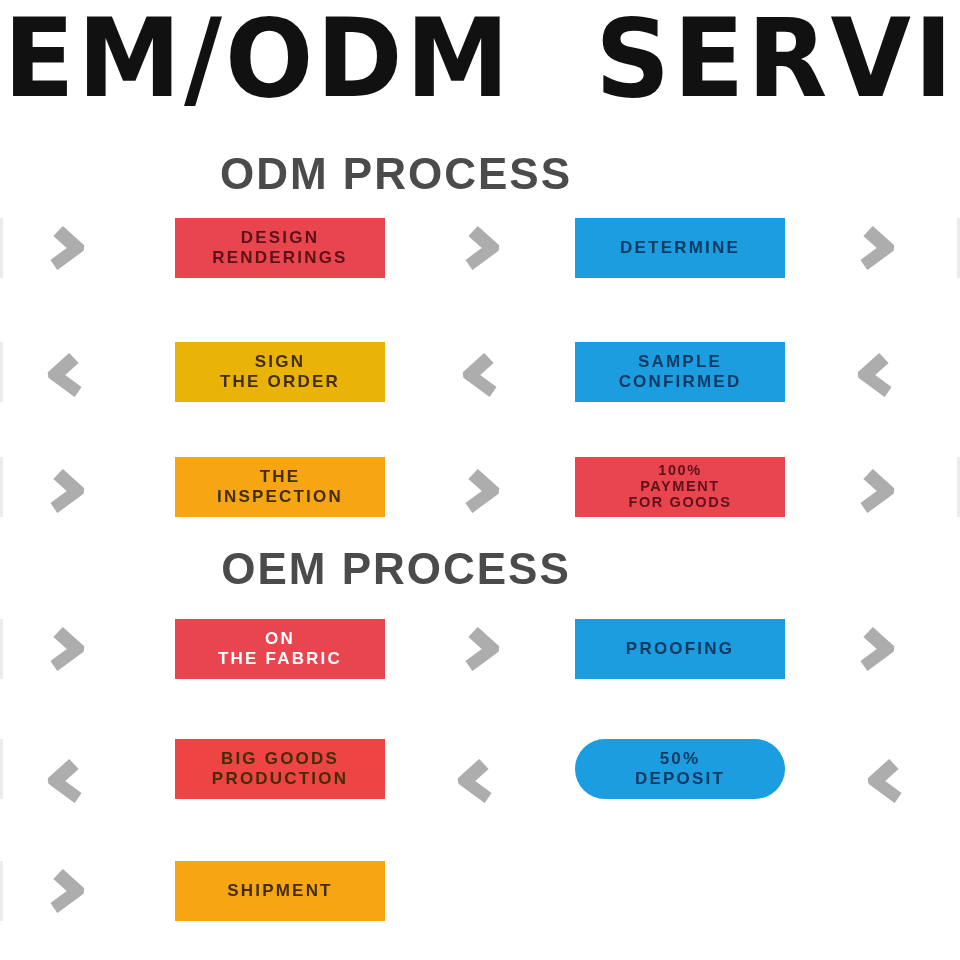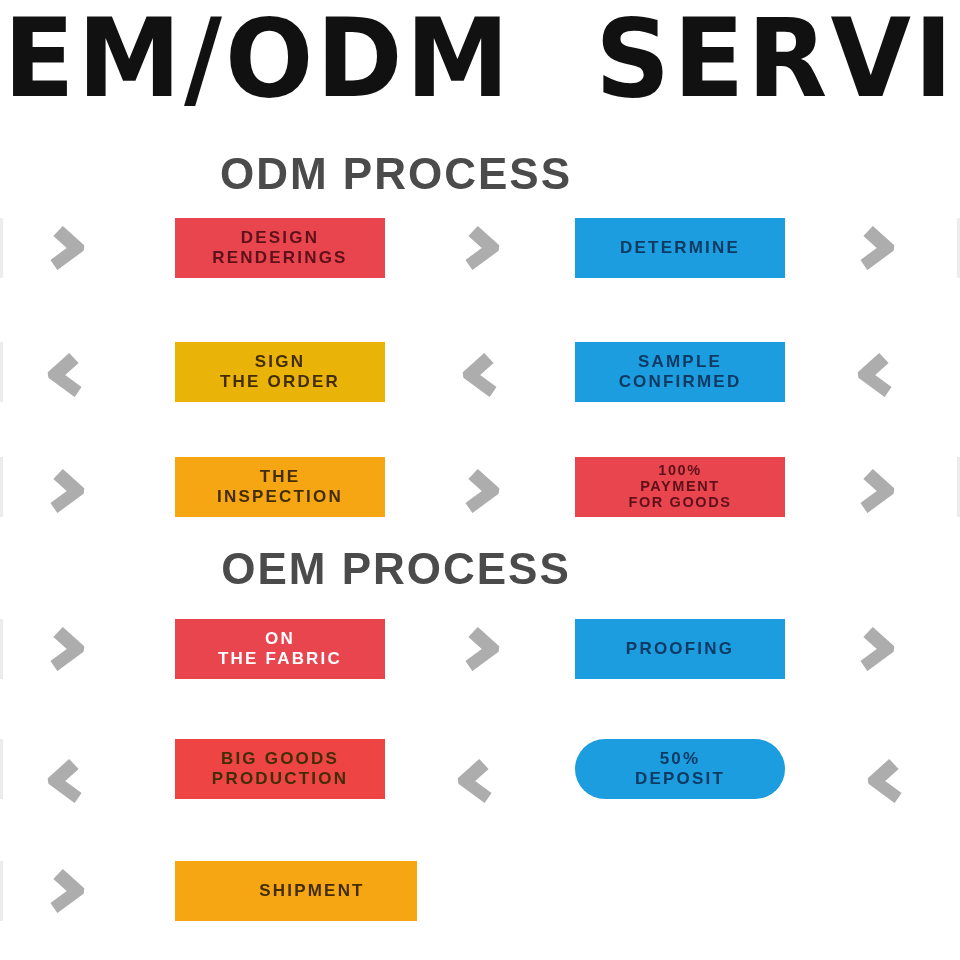--- a/index.html
+++ b/index.html
@@ -140,21 +140,21 @@
             <polyline points="8,5 29,22 8,39" fill="none" stroke="#adadad" stroke-width="13" stroke-linecap="butt" stroke-linejoin="miter"></polyline>
           </svg></span>
         <span class="arrow slot-right flip"><svg viewBox="0 0 36 44" width="36" height="44">
             <polyline points="8,5 29,22 8,39" fill="none" stroke="#adadad" stroke-width="13" stroke-linecap="butt" stroke-linejoin="miter"></polyline>
           </svg></span>
       </div>
       <div class="flow-row row-6">
         <span class="arrow slot-left"><svg viewBox="0 0 36 44" width="36" height="44">
             <polyline points="8,5 29,22 8,39" fill="none" stroke="#adadad" stroke-width="13" stroke-linecap="butt" stroke-linejoin="miter"></polyline>
           </svg></span>
-        <div class="step-box slot-box-1" style="background: rgb(246, 165, 19); color: rgb(66, 45, 6); padding-left: 32px;">SHIPMENT</div>
+        <div class="step-box slot-box-1" style="background: rgb(246, 165, 19); color: rgb(66, 45, 6);">SHIPMENT</div>
       </div>
     </div>
 
   <span class="edge-sliver edge-left" style="top:218px"></span>
   <span class="edge-sliver edge-left" style="top:342px"></span>
   <span class="edge-sliver edge-left" style="top:457px"></span>
   <span class="edge-sliver edge-left" style="top:619px"></span>
   <span class="edge-sliver edge-left" style="top:739px"></span>
   <span class="edge-sliver edge-left" style="top:861px"></span>
   <span class="edge-sliver edge-right" style="top:218px"></span>

